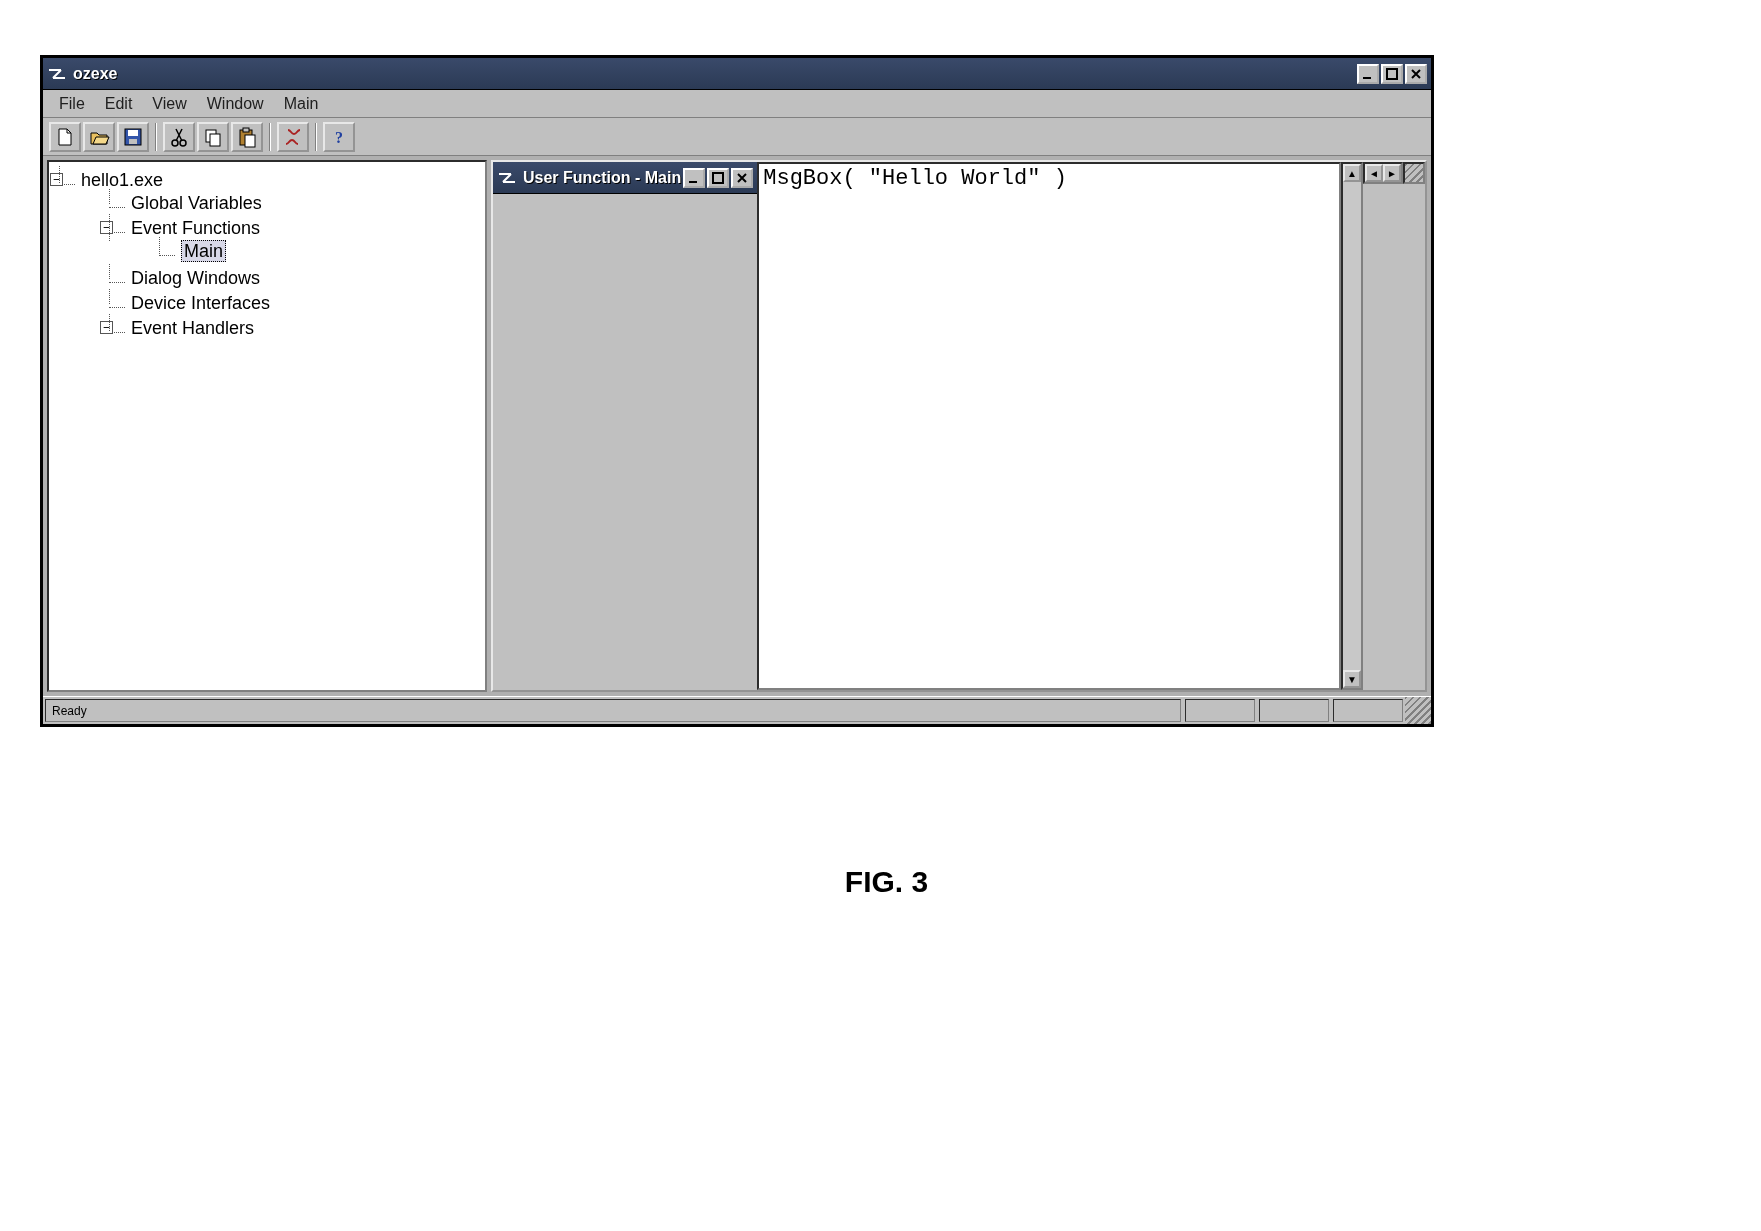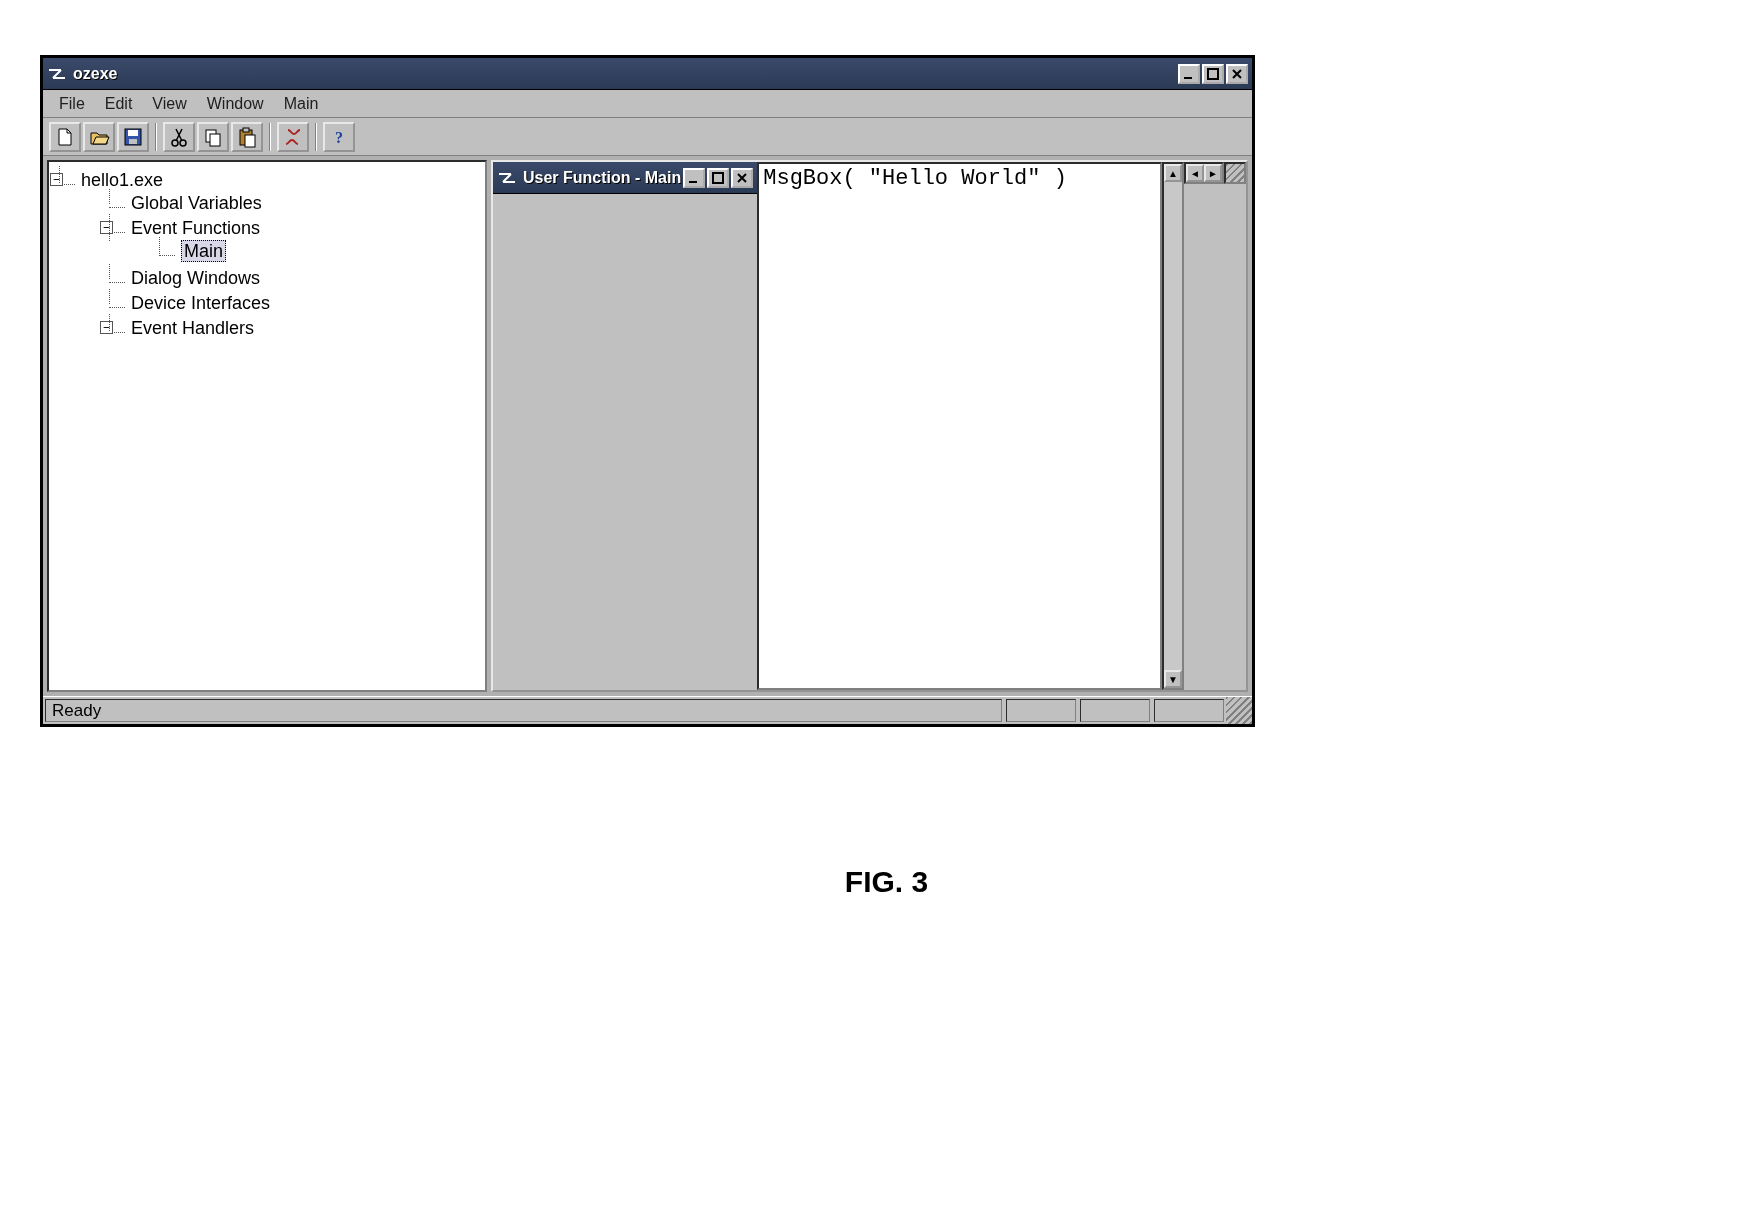--- a/index.html
+++ b/index.html
@@ -8,21 +8,21 @@
     font-family: "MS Sans Serif", Tahoma, Arial, sans-serif;
     font-size: 16px;
     background: #fff;
     width: 1761px;
     height: 1231px;
     position: relative;
   }
   .figure-wrap {
     position: absolute;
     left: 40px; top: 55px;
-    width: 1215px;
+    width: 1394px;
     border: 3px solid #000;
     background: #c0c0c0;
   }
   
   .titlebar {
     display: flex; align-items: center;
     height: 32px;
     background: linear-gradient(#3a4a6a, #2b3a55);
     color: #fff; font-weight: bold;
     padding: 0 4px;
@@ -149,21 +149,21 @@
   .child-bottom { display:flex; }
   .size-grip {
     width:22px; height:22px; background:#c0c0c0;
     border:2px inset #808080;
     background-image: repeating-linear-gradient(135deg,#808080 0 2px,#c0c0c0 2px 5px);
   }
   
   .statusbar {
     height: 28px; display:flex; align-items:stretch;
     background:#c0c0c0; border-top:1px solid #fff;
-    font-size: 17px;
+    font-size: 12px;
   }
   .status-cell {
     border: 1px inset #808080; margin:2px; padding: 2px 6px;
     display:flex; align-items:center;
   }
   .status-cell.main { flex:1; }
   .status-cell.small { width: 70px; }
   
   .figlabel {
     position:absolute; left: 0; right:0; top: 865px;

